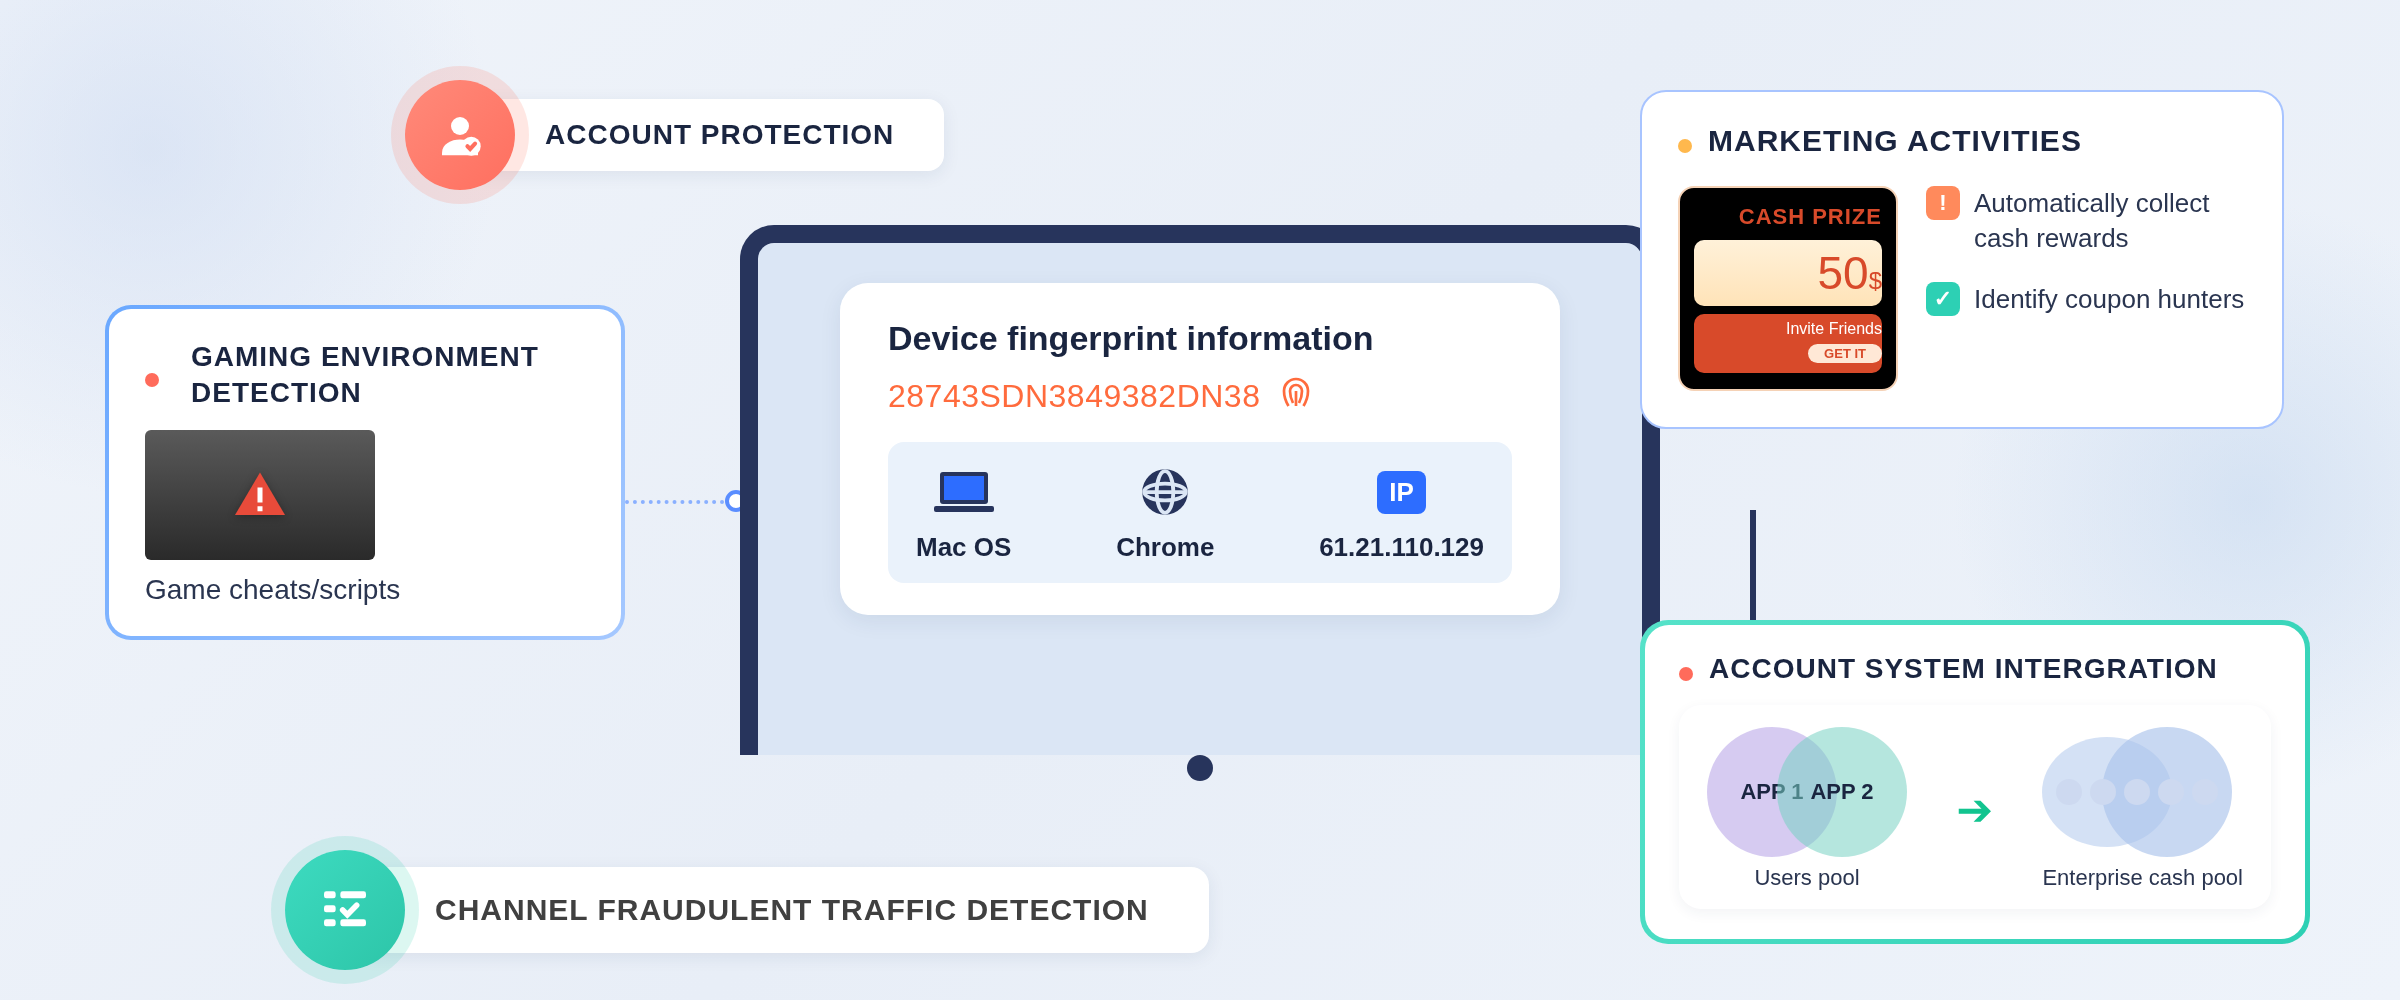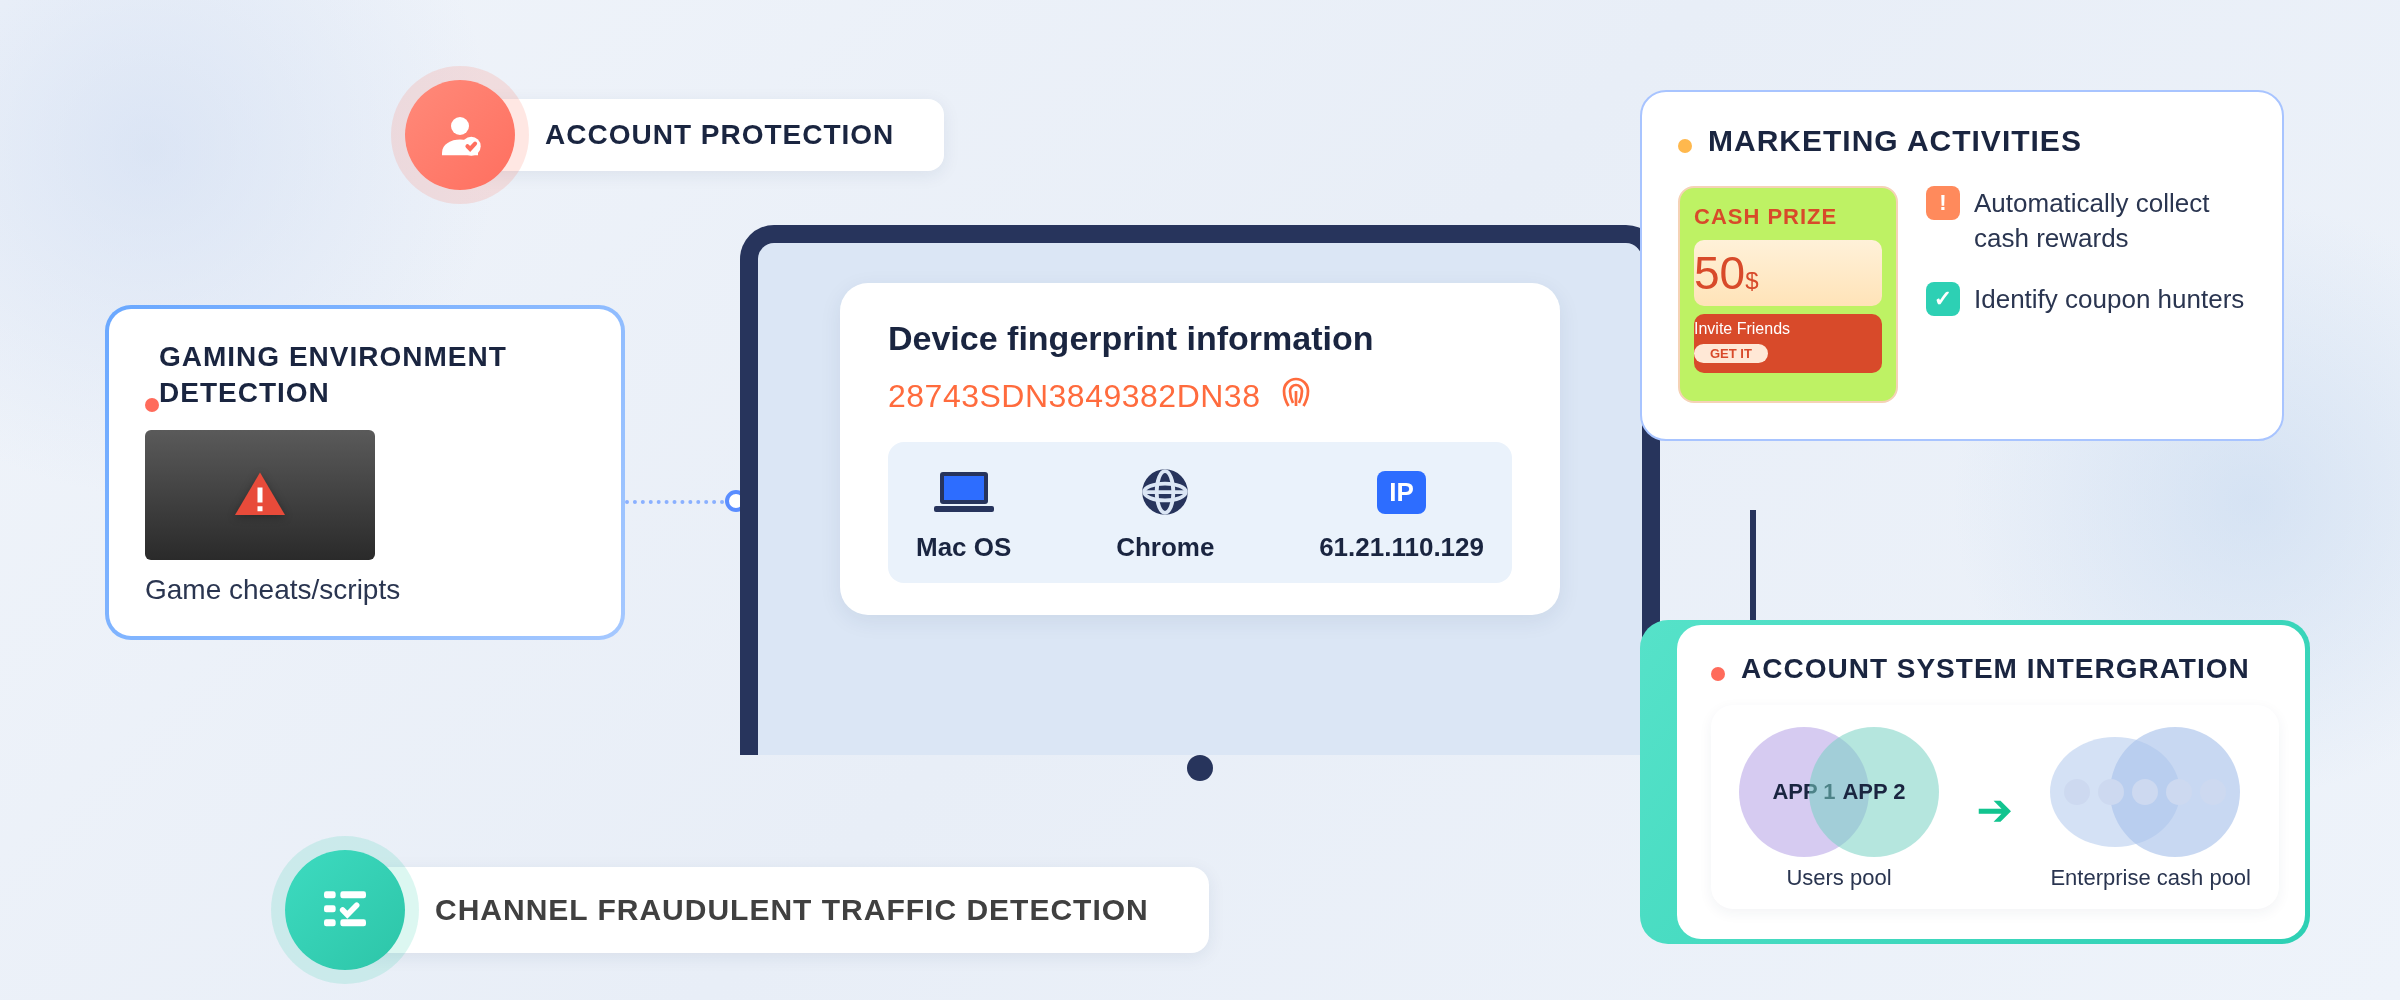--- a/index.html
+++ b/index.html
@@ -62,21 +62,21 @@
     padding: 4px;
     background: linear-gradient(130deg, #6aa8ff, #a5c8ff);
     border-radius: 26px;
   }
   .gaming-card-inner {
     background: #fff;
     border-radius: 22px;
     padding: 30px 36px 30px 36px;
   }
   .gaming-card-title {
-    display: flex; align-items: flex-end; gap: 0;
+    display: flex; align-items: center; gap: 32px;
   }
   .dot { width: 14px; height: 14px; border-radius: 50%; flex-shrink: 0; margin-top: 10px; }
   .dot-red { background: #ff6b5b; }
   .dot-yellow { background: #ffb84d; }
   .gaming-card-title-text {
     font-size: 28px; font-weight: 700; letter-spacing: 1px; color: #1a2540;
     line-height: 1.3;
   }
   .gaming-img {
     margin-top: 18px;
@@ -172,23 +172,23 @@
     width: 644px;
     background: #fff;
     border: 2px solid #a8c4ff;
     border-radius: 26px;
     padding: 32px 36px 36px 36px;
   }
   .mkt-title { display:flex; align-items:center; gap:16px; }
   .mkt-title-text { font-size: 30px; font-weight: 700; letter-spacing:1px; color:#1a2540; }
   .mkt-body { display:flex; gap: 28px; margin-top: 28px; }
   .prize-card {
-    width: 220px; background: #bef264;
+    width: 220px; background: #000000;
     border: 2px solid #f5d2b6; border-radius: 16px;
-    padding: 16px 14px 28px 14px; text-align:left;
+    padding: 16px 14px 16px 14px; text-align:right;
   }
   .prize-title { color:#d84a2a; font-weight:700; font-size:22px; letter-spacing:1px; }
   .prize-amt-box {
     margin-top:10px; background: linear-gradient(180deg,#fff1d9,#ffe3b8);
     border-radius: 10px; padding: 6px 0;
   }
   .prize-amt { color:#d84a2a; font-size:46px; font-weight:400; }
   .prize-amt-cur { font-size:24px; }
   .prize-invite {
     margin-top:8px; background:#d84a2a; color:#fff;
@@ -210,21 +210,21 @@
   
   .acct-int-card {
     position: absolute;
     top: 620px; left: 1640px;
     width: 670px;
     padding: 5px;
     background: linear-gradient(130deg, #56e2c9, #2dd0b4);
     border-radius: 28px;
   }
   .acct-int-inner {
-    background: #fff; border-radius: 24px; padding: 28px 26px 30px 34px; margin-left: 32px;
+    background: #fff; border-radius: 24px; padding: 28px 34px 30px 34px;
   }
   .acct-int-title { display:flex; align-items:center; gap:16px; }
   .acct-int-title-text { font-size: 28px; font-weight:700; letter-spacing:1px; color:#1a2540; }
   .acct-int-body {
     margin-top: 20px; background:#fff; border-radius: 22px;
     box-shadow: 0 4px 14px rgba(30,50,90,0.06);
     padding: 22px 28px 18px 28px;
     display:flex; align-items:center; justify-content: space-between;
   }
   .venn { position:relative; width:200px; height:130px; }

